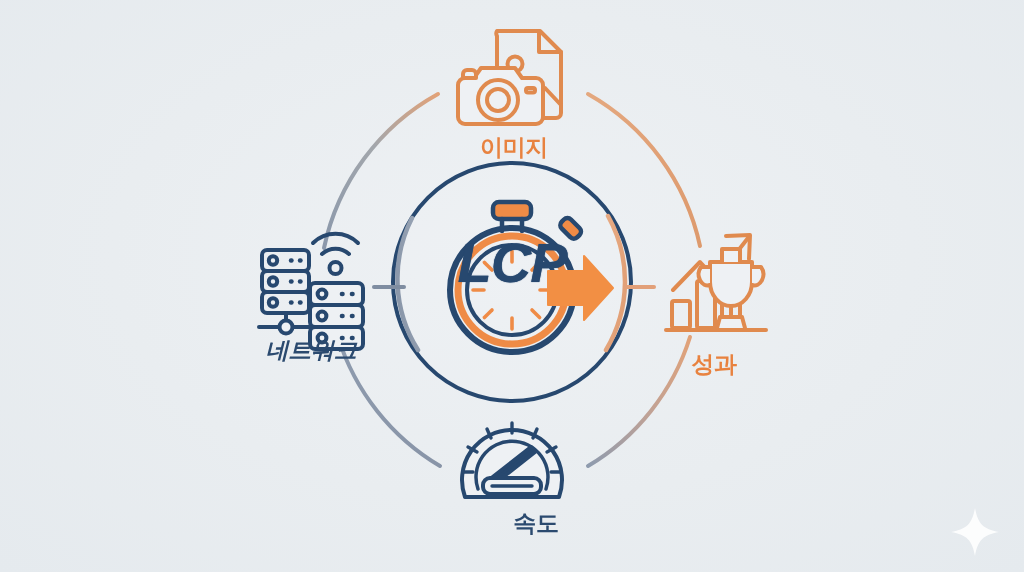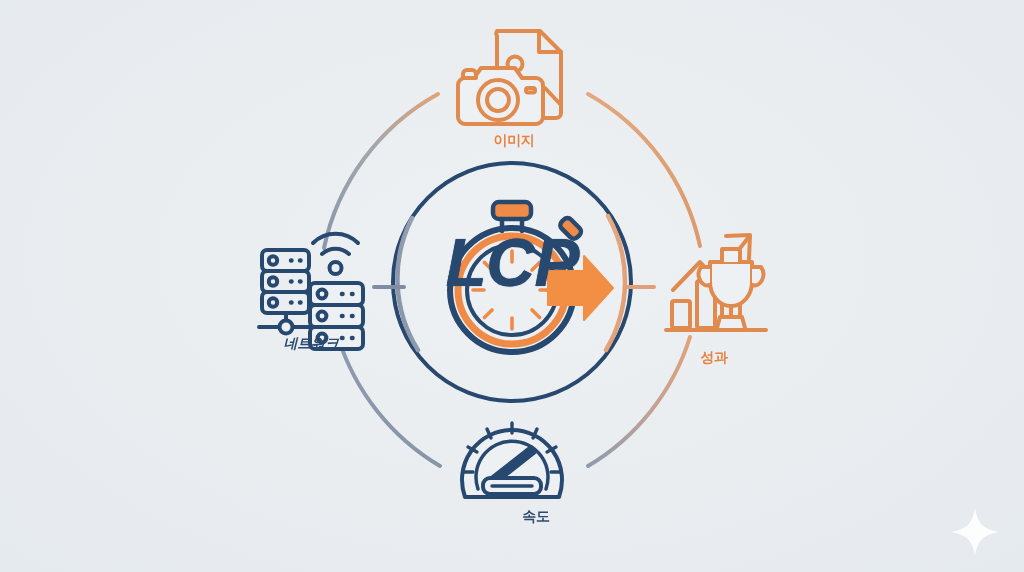--- a/index.html
+++ b/index.html
@@ -23,36 +23,36 @@
     position: absolute;
     top: 0;
     left: 0;
     width: 1024px;
     height: 572px;
     display: block;
   }
   .node-label {
     position: absolute;
     text-align: center;
-    font-size: 14px;
+    font-size: 23px;
     font-weight: 700;
     letter-spacing: -0.3px;
     white-space: nowrap;
     transform: translateX(-50%);
   }
   .label-image  { left: 514px; top: 132px; color: #e8823f; }
   .label-network{ left: 311px; top: 335px; color: #2b4a6f; font-style: italic; }
   .label-perf   { left: 714px; top: 349px; color: #e8823f; }
   .label-speed  { left: 536px; top: 508px; color: #2b4a6f; }
   .lcp-wordmark {
     position: absolute;
     left: 512px;
     top: 262px;
     transform: translate(-50%, -50%);
-    font-size: 68px;
+    font-size: 56px;
     font-style: italic;
     font-weight: 700;
     letter-spacing: -1px;
     color: #27486f;
     text-shadow: 0 0 1px #27486f;
     pointer-events: none;
   }
 </style>
 </head>
 <body>

